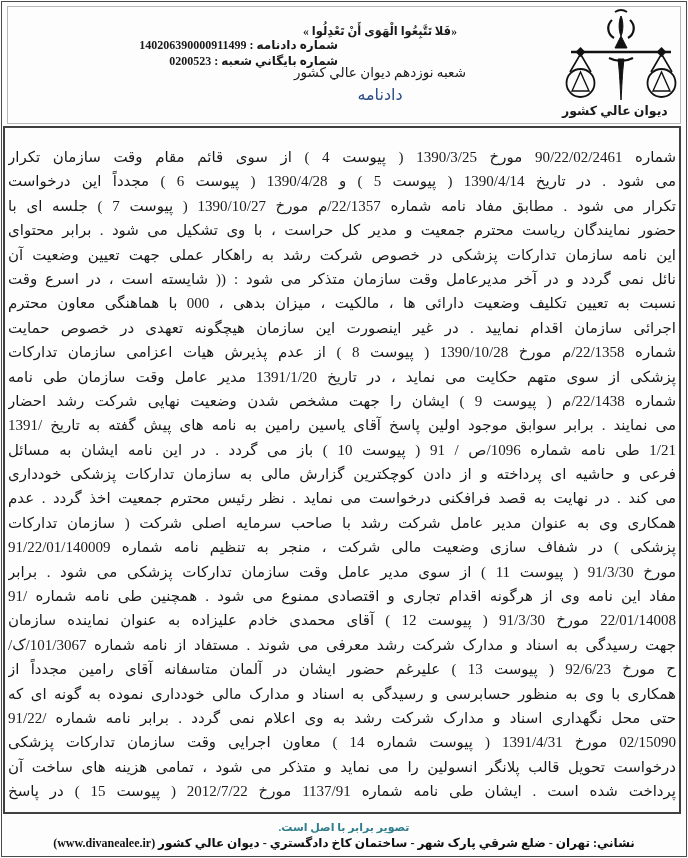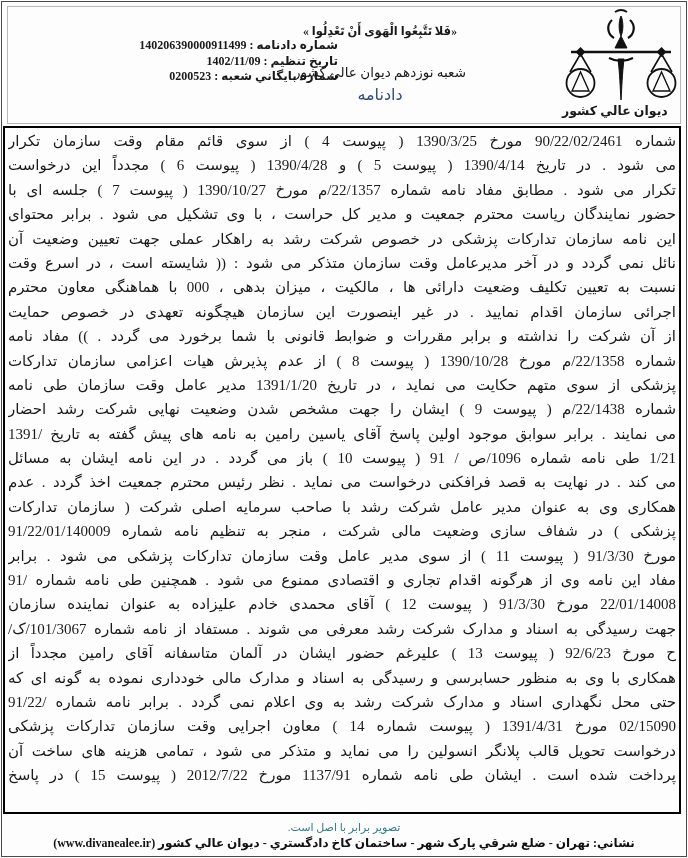--- a/index.html
+++ b/index.html
@@ -15,44 +15,43 @@
   
   .quote{position:absolute;top:24px;left:240px;width:280px;text-align:center;
          direction:rtl;font-size:11.5px;font-weight:bold;}
   .center-col{position:absolute;top:64px;left:240px;width:280px;text-align:center;direction:rtl;}
   .branch{font-size:13.5px;font-weight:normal;line-height:18px;}
   .doc-type{font-size:16px;font-weight:normal;line-height:22px;color:var(--title-blue,#2d4e86);margin-top:2px;}
   
   .logo-wrap{position:absolute;top:8px;right:8px;width:118px;text-align:left;}
   .logo-caption{font-size:12.5px;font-weight:bold;direction:rtl;margin-top:0px;line-height:14px;}
   
-  .body-box{position:absolute;left:3px;top:126px;width:678px;height:688px;border:2px solid #000000;
-            box-sizing:border-box;padding:1px 3px;direction:rtl;overflow:hidden;}
+  .body-box{position:absolute;left:3px;top:126px;width:678px;height:688px;border:2px solid #404040;
+            box-sizing:border-box;padding:17px 3px;direction:rtl;overflow:hidden;}
   .body-line{
     font-size:15px;height:24.4px;line-height:24.4px;overflow:hidden;
     text-align:justify;text-align-last:justify;-moz-text-align-last:justify;
     white-space:normal;word-spacing:0.5px;
   }
   
   .certify{position:absolute;top:820px;left:0;width:100%;text-align:center;direction:rtl;
-           font-size:11px;font-weight:normal;color:var(--certify-teal,#2f7d8c);line-height:14px;}
+           font-size:11px;font-weight:bold;color:var(--certify-teal,#2f7d8c);line-height:14px;}
   .address{position:absolute;top:835px;left:0;width:100%;text-align:center;direction:rtl;
            font-size:12px;font-weight:bold;color:#111;line-height:16px;}
   .emblem{display:block;margin:0 auto;}
 </style>
 </head>
 <body>
 
 <div class="page" style="--title-blue: #2d4e86; --certify-teal: #2f7d8c;">
   <div class="outer-frame"></div>
   <div class="header-box"></div>
 
   <div class="fields">
       <div class="field-row">شماره دادنامه : 140206390000911499</div>
-      <div class="field-row">تاريخ تنظيم : 1402/11/09</div>
       <div class="field-row">شماره بايگاني شعبه : 0200523</div>
     </div>
 
   <div class="quote">«فَلا تَتَّبِعُوا الْهَوَى أَنْ تَعْدِلُوا »</div>
   <div class="center-col">
     <div class="branch">شعبه نوزدهم ديوان عالي کشور</div>
     <div class="doc-type">دادنامه</div>
   </div>
 
   <div class="logo-wrap">
@@ -87,26 +86,26 @@
 
   <div class="body-box">
       <div class="body-line">شماره 90/22/02/2461 مورخ 1390/3/25 ( پیوست 4 ) از سوی قائم مقام وقت سازمان تکرار</div>
       <div class="body-line">می شود . در تاریخ 1390/4/14 ( پیوست 5 ) و 1390/4/28 ( پیوست 6 ) مجدداً این درخواست</div>
       <div class="body-line">تکرار می شود . مطابق مفاد نامه شماره 22/1357/م مورخ 1390/10/27 ( پیوست 7 ) جلسه ای با</div>
       <div class="body-line">حضور نمایندگان ریاست محترم جمعیت و مدیر کل حراست ، با وی تشکیل می شود . برابر محتوای</div>
       <div class="body-line">این نامه سازمان تدارکات پزشکی در خصوص شرکت رشد به راهکار عملی جهت تعیین وضعیت آن</div>
       <div class="body-line">نائل نمی گردد و در آخر مدیرعامل وقت سازمان متذکر می شود : (( شایسته است ، در اسرع وقت</div>
       <div class="body-line">نسبت به تعیین تکلیف وضعیت دارائی ها ، مالکیت ، میزان بدهی ، 000 با هماهنگی معاون محترم</div>
       <div class="body-line">اجرائی سازمان اقدام نمایید . در غیر اینصورت این سازمان هیچگونه تعهدی در خصوص حمایت</div>
-      <div class="body-line">از آن شرکت را نداشته و برابر مقررات و ضوابط قانونی با شما برخورد می گردد . )) مفاد نامه</div>
       <div class="body-line">شماره 22/1358/م مورخ 1390/10/28 ( پیوست 8 ) از عدم پذیرش هیات اعزامی سازمان تدارکات</div>
       <div class="body-line">پزشکی از سوی متهم حکایت می نماید ، در تاریخ 1391/1/20 مدیر عامل وقت سازمان طی نامه</div>
       <div class="body-line">شماره 22/1438/م ( پیوست 9 ) ایشان را جهت مشخص شدن وضعیت نهایی شرکت رشد احضار</div>
       <div class="body-line">می نمایند . برابر سوابق موجود اولین پاسخ آقای یاسین رامین به نامه های پیش گفته به تاریخ /1391</div>
       <div class="body-line">1/21 طی نامه شماره 1096/ص / 91 ( پیوست 10 ) باز می گردد . در این نامه ایشان به مسائل</div>
+      <div class="body-line">فرعی و حاشیه ای پرداخته و از دادن کوچکترین گزارش مالی به سازمان تدارکات پزشکی خودداری</div>
       <div class="body-line">می کند . در نهایت به قصد فرافکنی درخواست می نماید . نظر رئیس محترم جمعیت اخذ گردد . عدم</div>
       <div class="body-line">همکاری وی به عنوان مدیر عامل شرکت رشد با صاحب سرمایه اصلی شرکت ( سازمان تدارکات</div>
       <div class="body-line">پزشکی ) در شفاف سازی وضعیت مالی شرکت ، منجر به تنظیم نامه شماره 91/22/01/140009</div>
       <div class="body-line">مورخ 91/3/30 ( پیوست 11 ) از سوی مدیر عامل وقت سازمان تدارکات پزشکی می شود . برابر</div>
       <div class="body-line">مفاد این نامه وی از هرگونه اقدام تجاری و اقتصادی ممنوع می شود . همچنین طی نامه شماره /91</div>
       <div class="body-line">22/01/14008 مورخ 91/3/30 ( پیوست 12 ) آقای محمدی خادم علیزاده به عنوان نماینده سازمان</div>
       <div class="body-line">جهت رسیدگی به اسناد و مدارک شرکت رشد معرفی می شوند . مستفاد از نامه شماره 101/3067/ک/</div>
       <div class="body-line">ح مورخ 92/6/23 ( پیوست 13 ) علیرغم حضور ایشان در آلمان متاسفانه آقای رامین مجدداً از</div>
       <div class="body-line">همکاری با وی به منظور حسابرسی و رسیدگی به اسناد و مدارک مالی خودداری نموده به گونه ای که</div>
       <div class="body-line">حتی محل نگهداری اسناد و مدارک شرکت رشد به وی اعلام نمی گردد . برابر نامه شماره /91/22</div>

